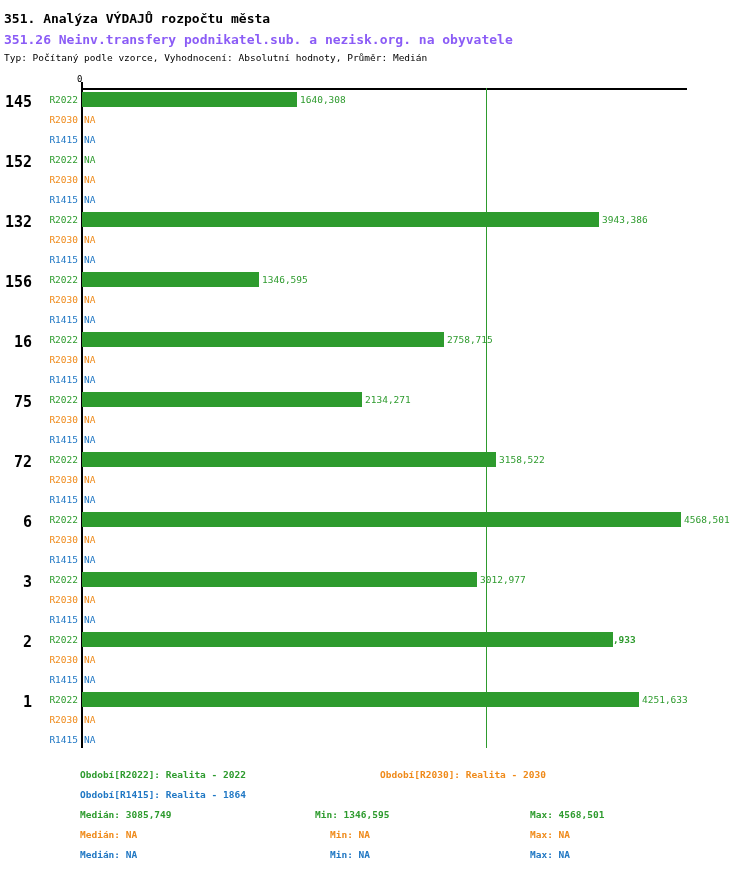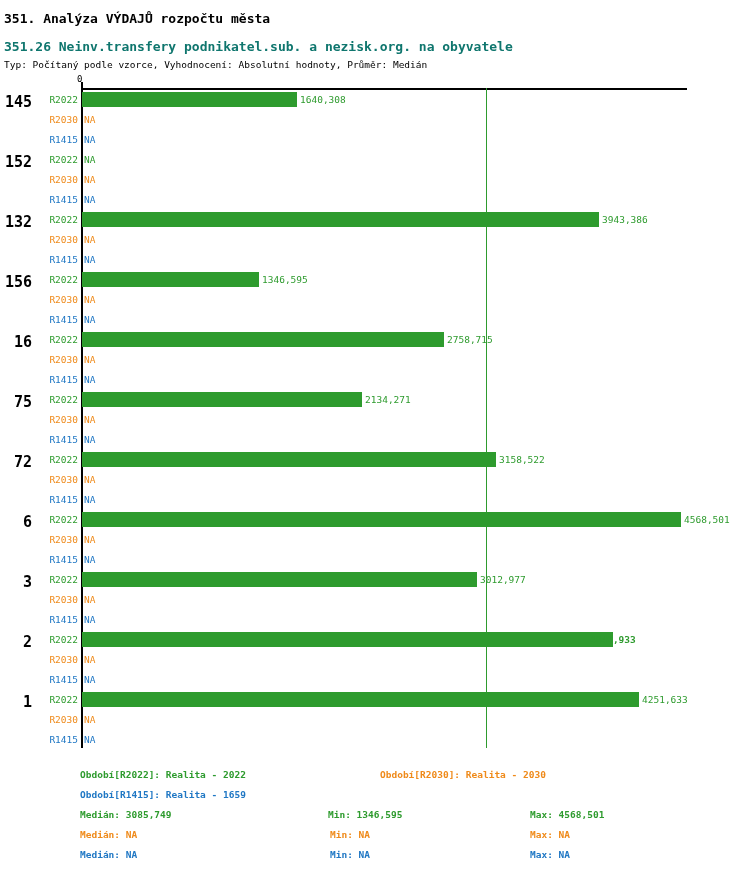--- a/index.html
+++ b/index.html
@@ -23,24 +23,24 @@
     font-weight: bold;
     color: #000000;
     line-height: 16px;
     white-space: nowrap;
     margin-top: 11px;
   }
   .title2 {
     font-family: "DejaVu Sans Mono", "Liberation Mono", monospace;
     font-size: 13px;
     font-weight: bold;
-    color: #0f766e;
+    color: #8b5cf6;
     line-height: 16px;
     white-space: nowrap;
-    margin-top: 12px;
+    margin-top: 5px;
   }
   .subtitle {
     font-family: "DejaVu Sans Mono", "Liberation Mono", monospace;
     font-size: 9.5px;
     font-weight: normal;
     color: #000000;
     line-height: 12px;
     white-space: nowrap;
     margin-top: 4px;
   }
@@ -226,23 +226,23 @@
       <div class="series-label" style="left: 40px; width: 38px; top: 714px; color: rgb(239, 138, 26);">R2030</div>
       <div class="na-text" style="left: 84px; top: 714px; color: rgb(239, 138, 26);">NA</div>
       <div class="series-label" style="left: 40px; width: 38px; top: 734px; color: rgb(31, 119, 196);">R1415</div>
       <div class="na-text" style="left: 84px; top: 734px; color: rgb(31, 119, 196);">NA</div>
     </div>
 </div>
 
 <div id="legend">
     <div class="legend-text" style="left: 80px; top: 9px; color: rgb(46, 155, 46);">Období[R2022]: Realita - 2022</div>
     <div class="legend-text" style="left: 380px; top: 9px; color: rgb(239, 138, 26);">Období[R2030]: Realita - 2030</div>
-    <div class="legend-text" style="left: 80px; top: 29px; color: rgb(31, 119, 196);">Období[R1415]: Realita - 1659</div>
+    <div class="legend-text" style="left: 80px; top: 29px; color: rgb(31, 119, 196);">Období[R1415]: Realita - 1864</div>
     <div class="legend-text" style="left: 80px; top: 49px; color: rgb(46, 155, 46);">Medián: 3085,749</div>
-    <div class="legend-text" style="left: 328px; top: 49px; color: rgb(46, 155, 46);">Min: 1346,595</div>
+    <div class="legend-text" style="left: 315px; top: 49px; color: rgb(46, 155, 46);">Min: 1346,595</div>
     <div class="legend-text" style="left: 530px; top: 49px; color: rgb(46, 155, 46);">Max: 4568,501</div>
     <div class="legend-text" style="left: 80px; top: 69px; color: rgb(239, 138, 26);">Medián: NA</div>
     <div class="legend-text" style="left: 330px; top: 69px; color: rgb(239, 138, 26);">Min: NA</div>
     <div class="legend-text" style="left: 530px; top: 69px; color: rgb(239, 138, 26);">Max: NA</div>
     <div class="legend-text" style="left: 80px; top: 89px; color: rgb(31, 119, 196);">Medián: NA</div>
     <div class="legend-text" style="left: 330px; top: 89px; color: rgb(31, 119, 196);">Min: NA</div>
     <div class="legend-text" style="left: 530px; top: 89px; color: rgb(31, 119, 196);">Max: NA</div>
   </div>
 
 </body></html>

